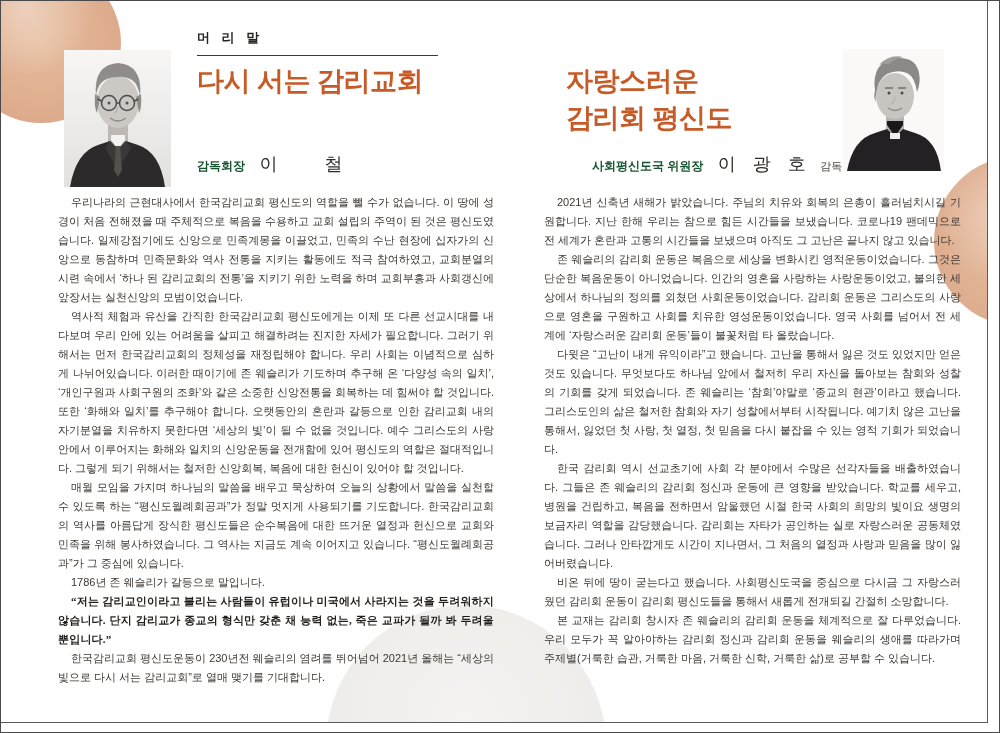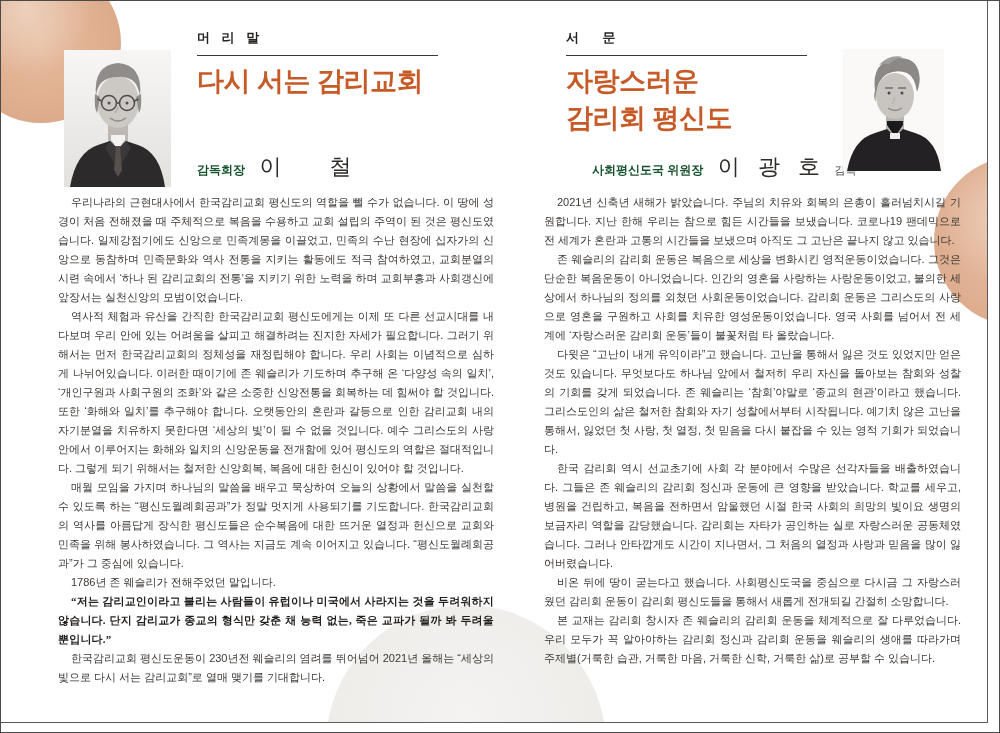--- a/index.html
+++ b/index.html
@@ -65,21 +65,21 @@
     color:#c75b28;letter-spacing:-0.5px;
   }
   .title span{display:block;}
   .title-left{left:196px;}
   .title-right{left:565px;}
 
   .author{position:absolute;top:151px;white-space:nowrap;}
   .author-left{left:196px;}
   .author-right{left:591px;}
   .author .role{font-size:12px;font-weight:bold;color:#14532d;margin-right:10px;}
-  .author .name{font-size:22px;color:#2e2b28;letter-spacing:6px;}
+  .author .name{font-size:18px;color:#2e2b28;letter-spacing:6px;}
   .author-left .name{letter-spacing:14px;word-spacing:14px;}
   .author .suffix{font-size:11px;color:#4a4razz;color:#474441;margin-left:4px;}
 
   .body{
     position:absolute;top:192px;height:530px;overflow:hidden;
     font-size:11px;line-height:19px;text-align:justify;color:#3b3733;
   }
   .body-left{left:57px;width:436px;}
   .body-right{left:543px;width:417px;}
   .body p{margin:0;text-indent:13px;}
@@ -140,21 +140,21 @@
 
       <div class="author author-left">
         <span class="role">감독회장</span>
         <span class="name">이 철</span>
       </div>
 
       <div class="body body-left">
         <p>우리나라의 근현대사에서 한국감리교회 평신도의 역할을 뺄 수가 없습니다. 이 땅에 성경이 처음 전해졌을 때 주체적으로 복음을 수용하고 교회 설립의 주역이 된 것은 평신도였습니다. 일제강점기에도 신앙으로 민족계몽을 이끌었고, 민족의 수난 현장에 십자가의 신앙으로 동참하며 민족문화와 역사 전통을 지키는 활동에도 적극 참여하였고, 교회분열의 시련 속에서 ‘하나 된 감리교회의 전통’을 지키기 위한 노력을 하며 교회부흥과 사회갱신에 앞장서는 실천신앙의 모범이었습니다.</p>
         <p>역사적 체험과 유산을 간직한 한국감리교회 평신도에게는 이제 또 다른 선교시대를 내다보며 우리 안에 있는 어려움을 살피고 해결하려는 진지한 자세가 필요합니다. 그러기 위해서는 먼저 한국감리교회의 정체성을 재정립해야 합니다. 우리 사회는 이념적으로 심하게 나뉘어있습니다. 이러한 때이기에 존 웨슬리가 기도하며 추구해 온 ‘다양성 속의 일치’, ‘개인구원과 사회구원의 조화’와 같은 소중한 신앙전통을 회복하는 데 힘써야 할 것입니다. 또한 ‘화해와 일치’를 추구해야 합니다. 오랫동안의 혼란과 갈등으로 인한 감리교회 내의 자기분열을 치유하지 못한다면 ‘세상의 빛’이 될 수 없을 것입니다. 예수 그리스도의 사랑 안에서 이루어지는 화해와 일치의 신앙운동을 전개함에 있어 평신도의 역할은 절대적입니다. 그렇게 되기 위해서는 철저한 신앙회복, 복음에 대한 헌신이 있어야 할 것입니다.</p>
         <p>매월 모임을 가지며 하나님의 말씀을 배우고 묵상하여 오늘의 상황에서 말씀을 실천할 수 있도록 하는 “평신도월례회공과”가 정말 멋지게 사용되기를 기도합니다. 한국감리교회의 역사를 아름답게 장식한 평신도들은 순수복음에 대한 뜨거운 열정과 헌신으로 교회와 민족을 위해 봉사하였습니다. 그 역사는 지금도 계속 이어지고 있습니다. “평신도월례회공과”가 그 중심에 있습니다.</p>
-        <p>1786년 존 웨슬리가 전해주었던 말입니다.</p>
+        <p>1786년 존 웨슬리가 갈등으로 말입니다.</p>
         <p class="quote">“저는 감리교인이라고 불리는 사람들이 유럽이나 미국에서 사라지는 것을 두려워하지 않습니다. 단지 감리교가 종교의 형식만 갖춘 채 능력 없는, 죽은 교파가 될까 봐 두려울 뿐입니다.”</p>
         <p>한국감리교회 평신도운동이 230년전 웨슬리의 염려를 뛰어넘어 2021년 올해는 “세상의 빛으로 다시 서는 감리교회”로 열매 맺기를 기대합니다.</p>
       </div>
     </section>
 
     <section class="page">
       <figure class="photo photo-right">
         <svg viewBox="0 0 101 122" preserveAspectRatio="none">
           <rect width="101" height="122" fill="#faf9f8"></rect>
           <rect x="43" y="60" width="18" height="24" fill="#b9b4b0"></rect>
@@ -166,21 +166,20 @@
           <circle cx="46" cy="44" r="1.5" fill="#4c4947"></circle>
             <circle cx="59" cy="44" r="1.5" fill="#4c4947"></circle>
           <path d="M52 48 Q51 53 49 55" stroke="#b1aca8" stroke-width="1.1" fill="none"></path>
           <path d="M45 59 Q52 64 59 59" stroke="#8f8a86" stroke-width="1.3" fill="none"></path>
           <path d="M44 76 L52 88 L60 76 L60 72 L44 72 Z" fill="#1a191b"></path>
           <path d="M4 122 Q10 90 32 84 L44 80 L52 88 L60 80 L72 84 Q94 90 98 122 Z" fill="#232124"></path>
           <rect x="47" y="84" width="10" height="6" fill="#efeeed"></rect>
         </svg>
       </figure>
 
-      <div class="section-label label-right">서 문</div>
 
       <h1 class="title title-right">
         <span>자랑스러운</span>
         <span>감리회 평신도</span>
       </h1>
 
       <div class="author author-right">
         <span class="role">사회평신도국 위원장</span>
         <span class="name">이 광 호</span>
         <span class="suffix">감독</span>

